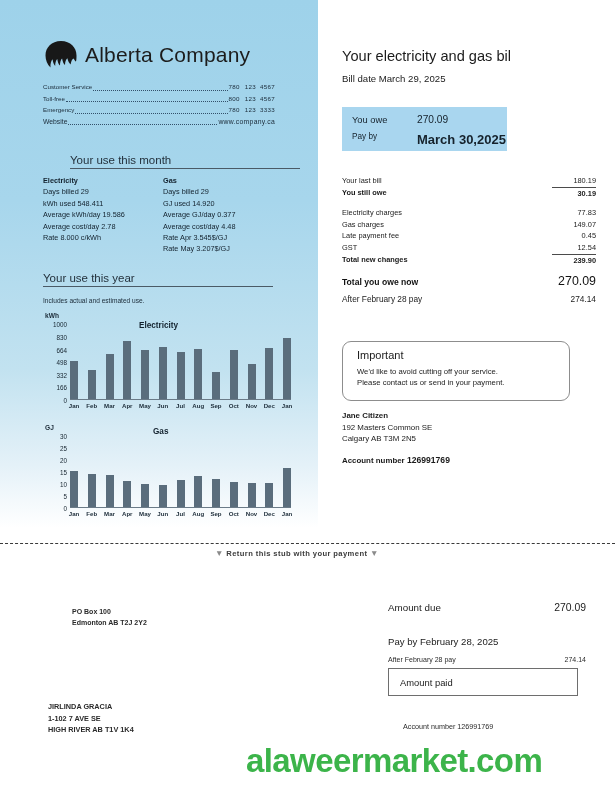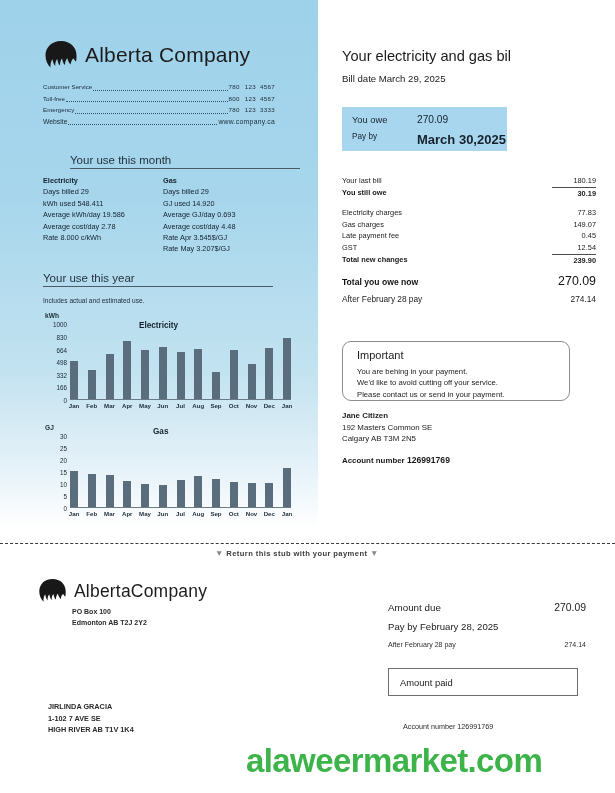--- a/index.html
+++ b/index.html
@@ -184,21 +184,21 @@
   #stub-cust {
     position: absolute; left: 48px; top: 701px;
     font-size: 7.3px; color: #2a2a2a; line-height: 11.5px; font-weight: 600;
   }
   #stub-right { position: absolute; left: 388px; top: 602px; width: 198px; }
   #stub-right .r {
     display: flex; justify-content: space-between; align-items: baseline;
   }
   #stub-right .amt-due-l { font-size: 9.8px; color: #1b1b1b; }
   #stub-right .amt-due-v { font-size: 10.4px; color: #1b1b1b; }
-  #stub-right .payby { font-size: 9.6px; color: #1b1b1b; margin-top: 8px; }
+  #stub-right .payby { font-size: 9.6px; color: #1b1b1b; margin-top: 23px; }
   #stub-right .after {
     display: flex; justify-content: space-between;
     font-size: 7px; color: #2b2b2b; margin-top: 9px;
   }
   #amount-paid-box {
     position: absolute; left: 388px; top: 668px; width: 190px; height: 28px;
     border: 0.9px solid #6e6e6e; background: #fff;
   }
   #amount-paid-box .t {
     position: absolute; left: 11px; top: 8px; font-size: 9.4px; color: #1b1b1b;
@@ -270,21 +270,21 @@
         <div>Days billed 29</div>
         <div>kWh used 548.411</div>
         <div>Average kWh/day 19.586</div>
         <div>Average cost/day 2.78</div>
         <div>Rate 8.000 c/kWh</div>
       </div>
       <div class="col">
         <div class="t">Gas</div>
         <div>Days billed  29</div>
         <div>GJ  used  14.920</div>
-        <div>Average  GJ/day  0.693</div>
+        <div>Average  GJ/day  0.377</div>
         <div>Average cost/day 4.48</div>
         <div>Rate Apr 3.545$/GJ</div>
         <div>Rate  May  3.207$/GJ</div>
       </div>
     </div>
 
     <div id="use-year-head" class="sec-head">Your use this year</div>
     <div id="use-year-note">Includes actual and estimated use.</div>
 
     <div class="chart-block" style="left:43px; top:312px; width:248px; height:100px;">
@@ -529,55 +529,40 @@
       </div>
       <div id="after-pay">
         <span class="lbl">After February  28  pay</span>
         <span class="val">274.14</span>
       </div>
     </div>
 
     <div id="important">
       <div class="h">Important</div>
       <div class="body">
-        <div>You are behing in your payment.</div>
         <div>We'd like to avoid cutting off your service.</div>
         <div>Please  contact us or send  in your payment.</div>
       </div>
     </div>
 
     <div id="customer">
       <div class="nm">Jane Citizen</div>
       <div>192 Masters Common SE</div>
       <div>Calgary AB  T3M  2N5</div>
       <div class="acct"><span>Account number</span> <span class="num">126991769</span></div>
     </div>
   </div>
 
   <div id="perf"></div>
   <div id="stub-note">
     <span class="tri">▼</span>
     <span>Return this stub with your payment</span>
     <span class="tri">▼</span>
   </div>
 
-  <div class="logo-row" id="stub-logo">
-    <div class="logo-mark" style="width:29px;height:26px;">
-      <svg class="crown" style="width:29px;height:26px;" viewBox="0 0 34 30">
-        <path d="M17 1 C7.5 1 1.5 7.5 1.5 15.5 C1.5 20 3.2 24.5 6.5 27.5
-                 C6.2 23.5 7.2 20.5 8.6 19.2 C8.9 22.2 9.9 24.6 11.2 26
-                 C11.1 22.6 12.1 20 13.3 18.9 C13.6 21.8 14.6 24.2 16 25.6
-                 C16 22 16.8 19.4 18.1 18.4 C18.5 21.3 19.6 23.7 21 25
-                 C21.1 21.6 22.1 19.2 23.4 18.3 C24 21 25.1 23.2 26.6 24.6
-                 C27 21.2 28.2 19 29.5 18.4 C31.6 21.5 32.5 24.2 32.5 15.5
-                 C32.5 7.5 26.5 1 17 1 Z" fill="#181818"></path>
-      </svg>
-    </div>
-    <div class="logo-text">AlbertaCompany</div>
-  </div>
   <div id="stub-addr">
     <div>PO Box 100</div>
     <div>Edmonton AB T2J 2Y2</div>
   </div>
 
   <div id="stub-cust">
     <div>JIRLINDA GRACIA</div>
     <div>1-102 7 AVE SE</div>
     <div>HIGH RIVER AB T1V 1K4</div>
   </div>

